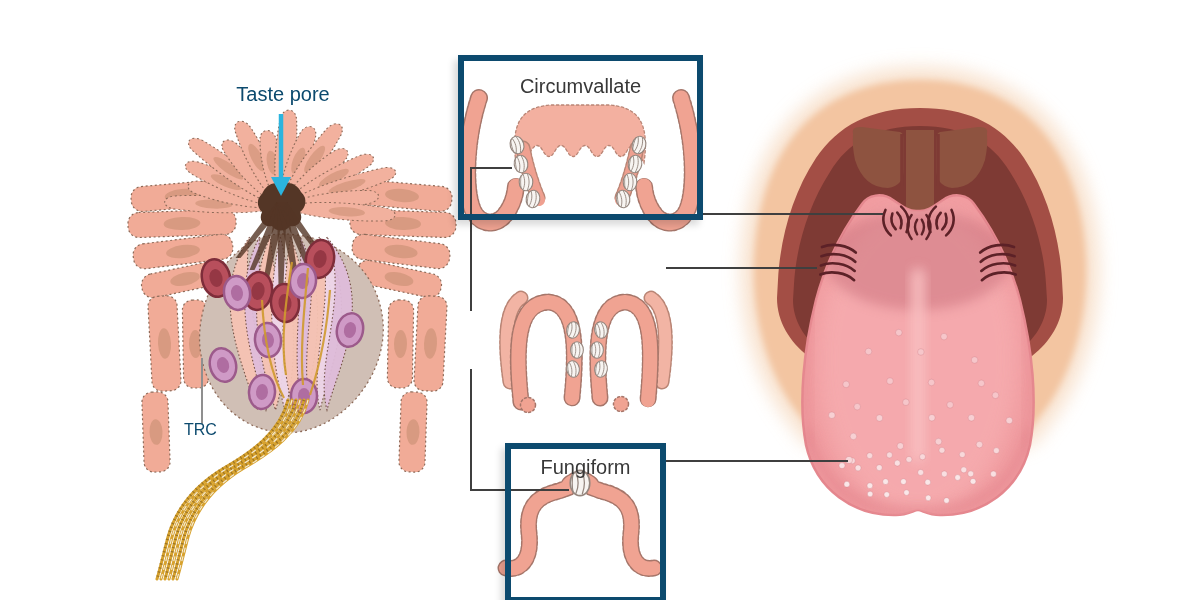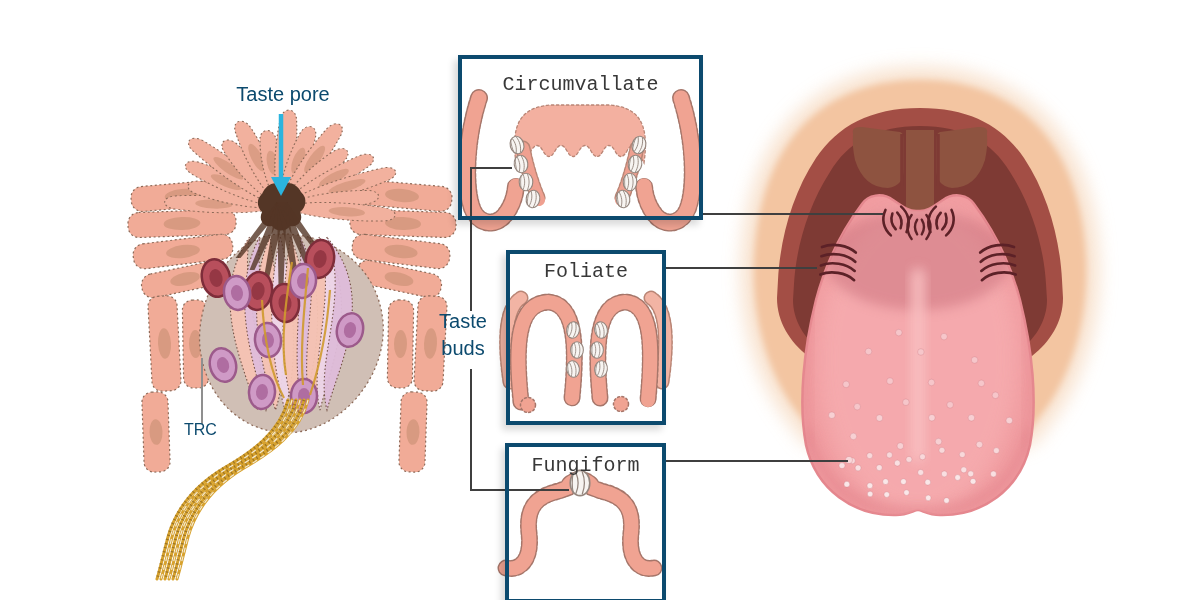--- a/index.html
+++ b/index.html
@@ -1,20 +1,20 @@
 <!DOCTYPE html>
 <html><head>
 <meta charset="utf-8">
 <style>
   html,body{margin:0;padding:0;background:#fff;}
   #canvas{position:relative;width:1200px;height:600px;background:#ffffff;overflow:hidden;
           font-family:"Liberation Sans",sans-serif;}
   #art{position:absolute;left:0;top:0;}
-  .panel{position:absolute;border:4px solid #0c4a6e;background:transparent;
-         box-shadow:-4px 5px 7px rgba(0,0,0,.15);box-sizing:border-box;font-family:Liberation Mono, monospace;}
+  .panel{position:absolute;border:6px solid #0c4a6e;background:transparent;
+         box-shadow:-4px 5px 7px rgba(0,0,0,.15);box-sizing:border-box;}
   #p-circ{left:458px;top:55px;width:245px;height:165px;}
   #p-fol{left:506px;top:250px;width:160px;height:175px;}
   #p-fun{left:505px;top:443px;width:161px;height:160px;}
   .panel-title{margin:0;text-align:center;font-size:20px;font-weight:normal;color:#383838;}
   #p-circ .panel-title{padding-top:14px;}
   #p-fol .panel-title{padding-top:6px;}
   #p-fun .panel-title{padding-top:7px;}
   .lbl{position:absolute;font-size:20px;color:#0c4a6e;white-space:nowrap;}
   #lbl-pore{left:232px;top:83px;width:102px;text-align:center;}
   #lbl-trc{left:184px;top:421px;font-size:16px;}
@@ -357,26 +357,19 @@
   <line x1="202" y1="358" x2="202" y2="424" stroke="#8f8f8f" stroke-width="2"></line>
   <g>
     <line x1="281" y1="114" x2="281" y2="180" stroke="#2bb4de" stroke-width="4.5"></line>
     <polygon points="271,177 291,177 281,196" fill="#2bb4de"></polygon>
   </g>
 </svg>
 
   <div class="panel" id="p-circ">
     <h3 class="panel-title">Circumvallate</h3>
   </div>
-  <div class="panel" id="p-fol">
-    <h3 class="panel-title">Foliate</h3>
-  </div>
   <div class="panel" id="p-fun">
     <h3 class="panel-title">Fungiform</h3>
   </div>
 
   <div class="lbl" id="lbl-pore">Taste pore</div>
   <div class="lbl" id="lbl-trc">TRC</div>
-  <div class="lbl" id="lbl-buds">
-    <div>Taste</div>
-    <div>buds</div>
-  </div>
 </div>
 
 </body></html>

